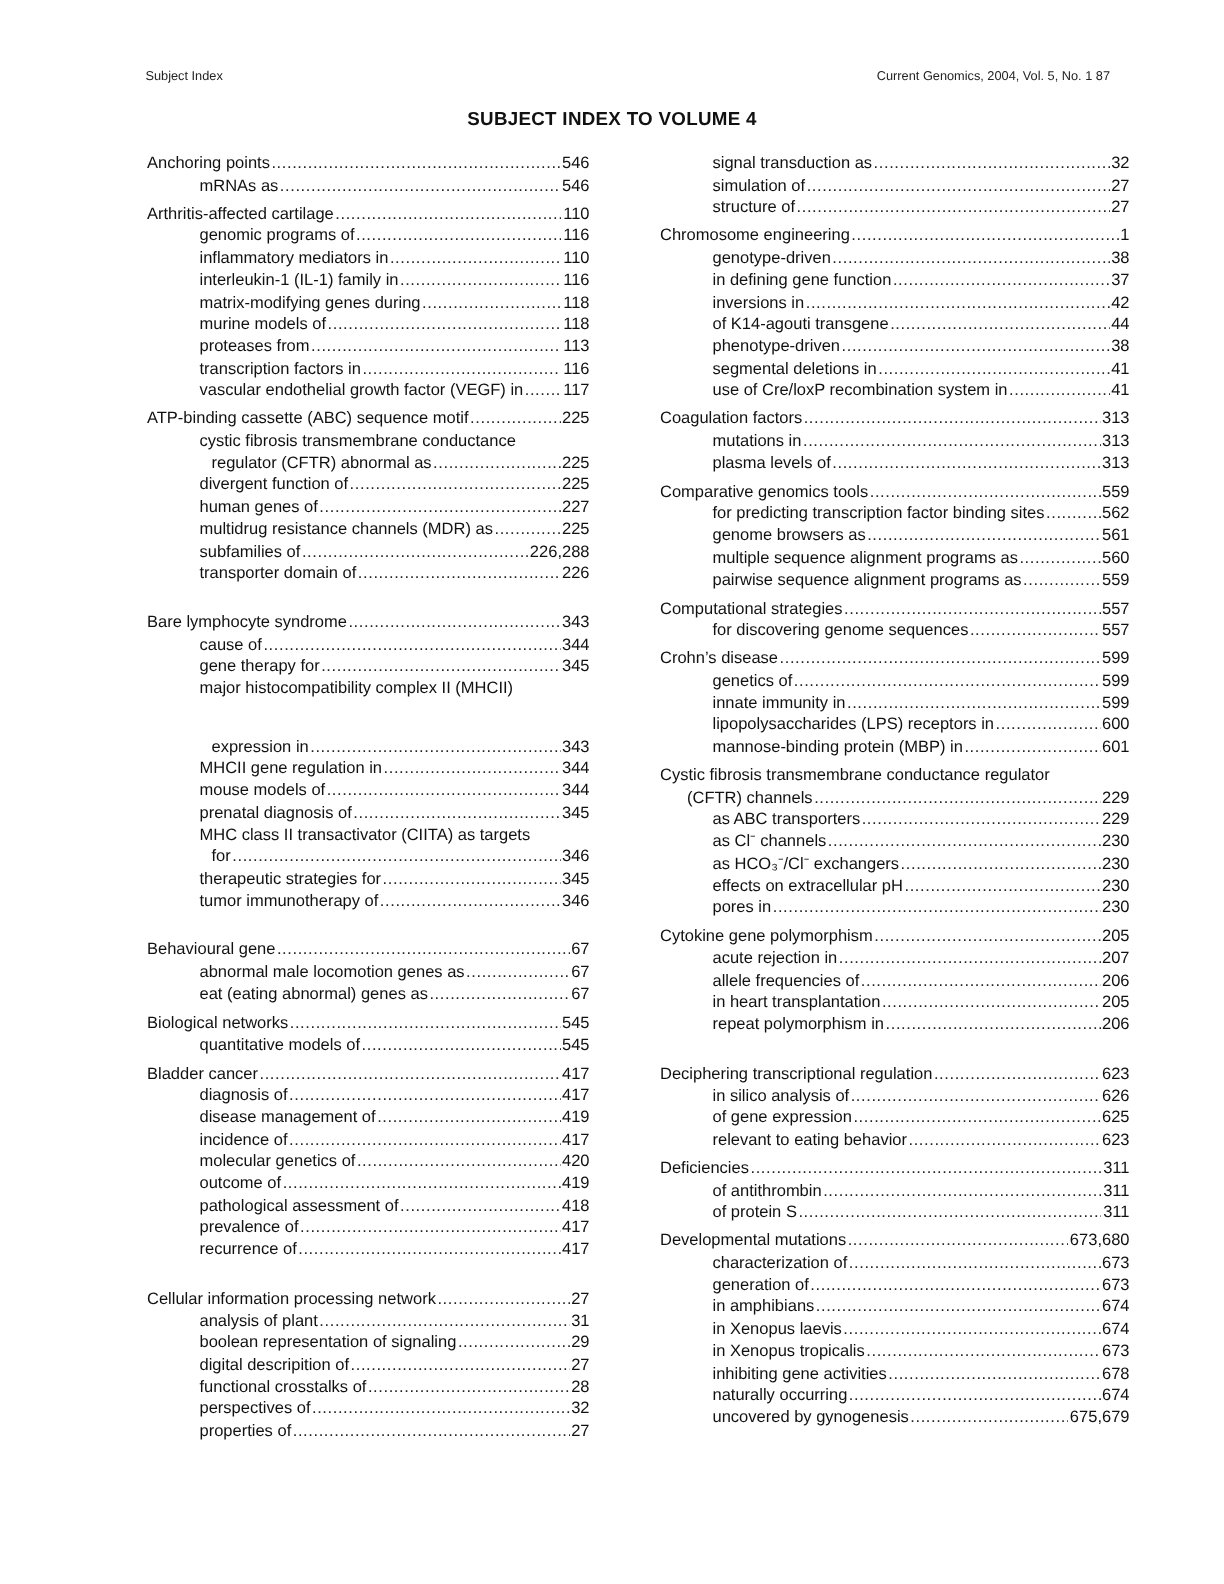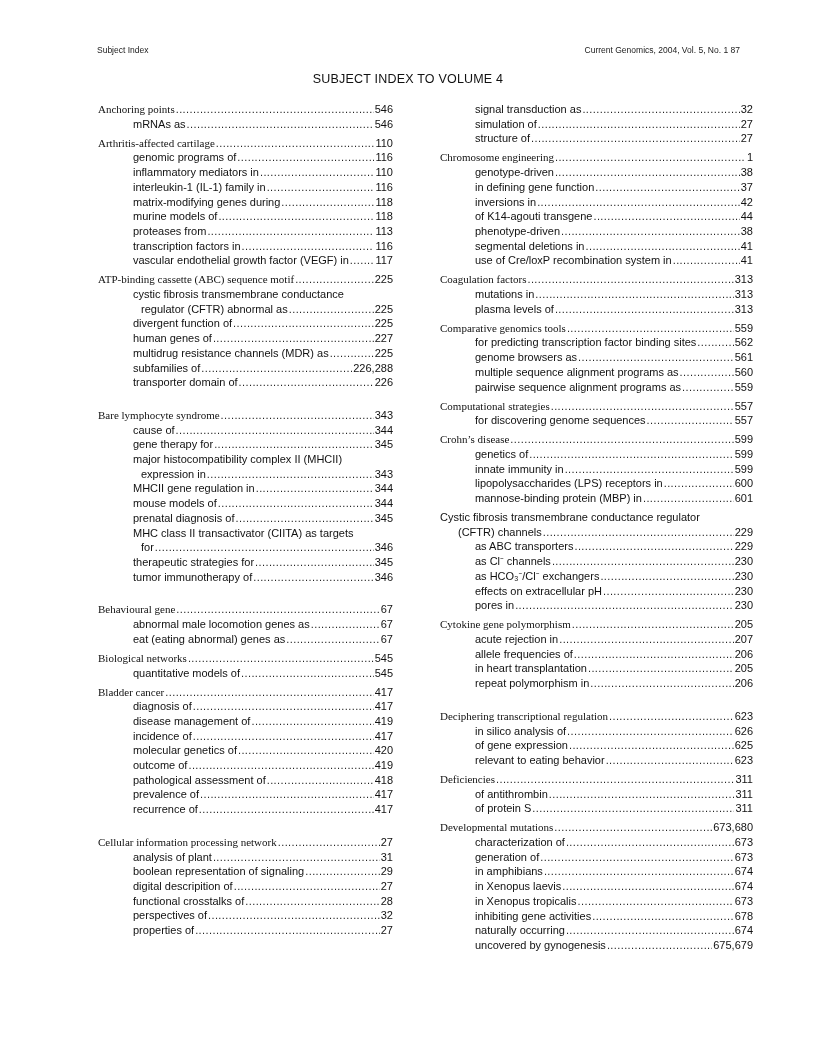--- a/index.html
+++ b/index.html
@@ -1,31 +1,31 @@
 <!DOCTYPE html>
 <html><head>
 <meta charset="utf-8">
 <style>
   html, body { margin:0; padding:0; background:#fff; }
   body { width:816px; height:1056px; position:relative; font-family:"Liberation Sans", sans-serif; color:#111; overflow:hidden; }
   .running-head { position:absolute; top:45px; font-size:8.5px; color:#222; }
   .rh-left { left:97px; }
   .rh-right { right:76px; }
-  .title { position:absolute; top:72px; left:0; width:816px; text-align:center; font-size:12.5px; letter-spacing:0.2px; }
+  .title { position:absolute; top:72px; left:0; width:816px; text-align:center; font-size:12.5px; letter-spacing:0.2px;font-weight:bold; }
   .col { position:absolute; top:102px; width:295px; font-size:11px; line-height:14.7px; }
   .col-left { left:98px; }
   .col-right { left:440px; width:313px; }
   .entry { margin-bottom:4.3px; }
   .entry.gap-big { margin-bottom:18px; }
   .row { display:flex; align-items:baseline; white-space:nowrap; }
   .row .txt { flex:0 0 auto; }
   .row .dots { flex:1 1 auto; overflow:hidden; margin:0 1px; color:#222; }
   .row .dots::before { content:"........................................................................................................................................................................"; letter-spacing:0.4px; }
   .row .pg { flex:0 0 auto; }
-  .main .txt { padding-left:0;font-family:Liberation Serif, serif; }
+  .main .txt { padding-left:0; }
   .sub { padding-left:35px; }
   .main-cont { padding-left:18px;justify-content:center; }
   .nodots { white-space:nowrap; }
 </style>
 </head>
 <body>
 
 <div class="running-head rh-left">Subject Index</div>
 <div class="running-head rh-right">Current Genomics, 2004, Vol. 5, No. 1   87</div>
 <div class="title">SUBJECT INDEX TO VOLUME 4</div>
@@ -139,21 +139,21 @@
         <span class="dots"></span>
         <span class="pg">344</span>
       </div>
       <div class="row sub">
         <span class="txt">gene therapy for</span>
         <span class="dots"></span>
         <span class="pg">345</span>
       </div>
       <div class="nodots sub">major histocompatibility complex II (MHCII)</div>
       <div class="row sub">
-        <span class="txt" style="padding-left: 8px;">expression in</span>
+        <span class="txt" style="padding-left: 8px; margin-top: 24px;">expression in</span>
         <span class="dots"></span>
         <span class="pg">343</span>
       </div>
       <div class="row sub">
         <span class="txt">MHCII gene regulation in</span>
         <span class="dots"></span>
         <span class="pg">344</span>
       </div>
       <div class="row sub">
         <span class="txt">mouse models of</span>

